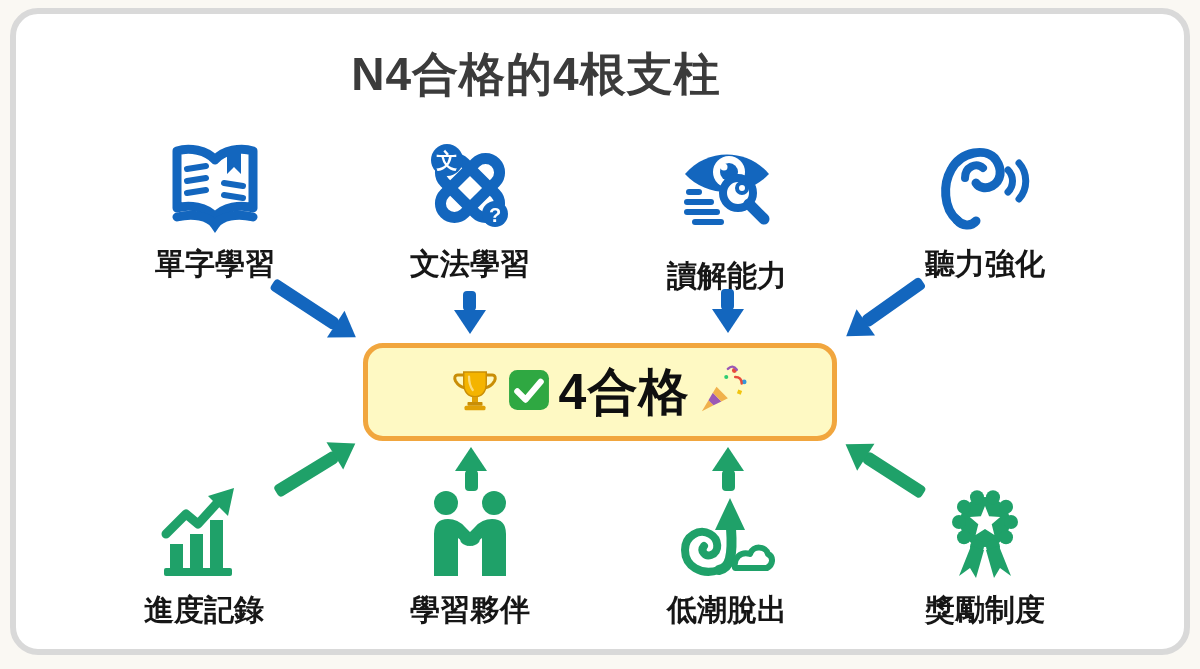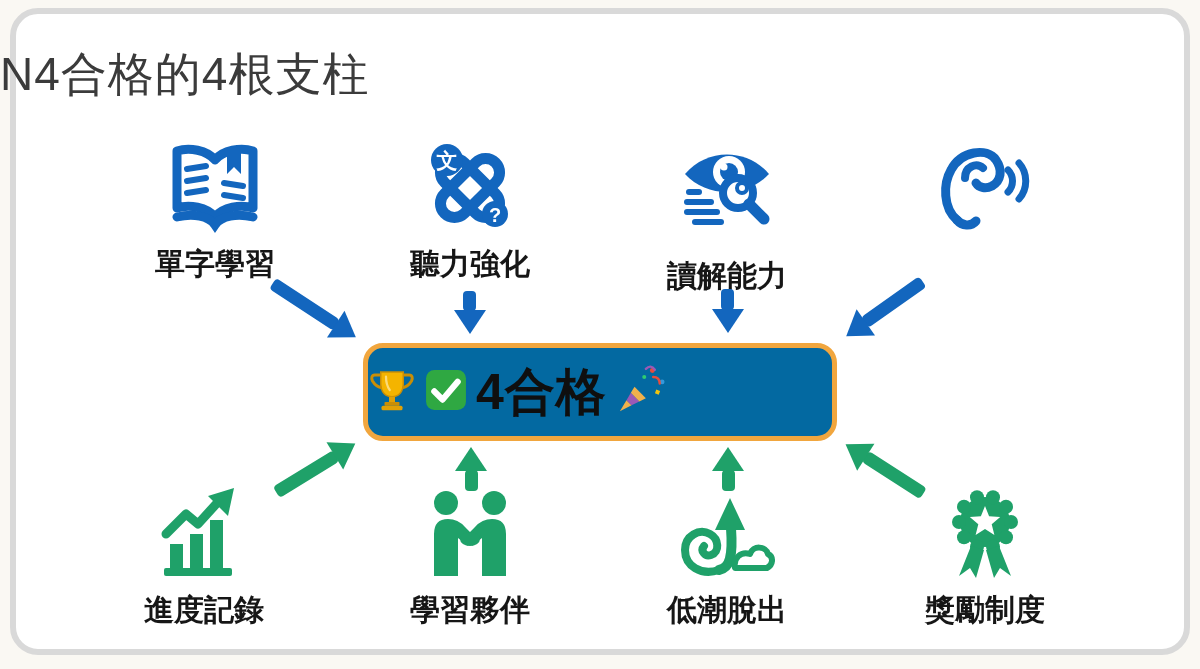--- a/index.html
+++ b/index.html
@@ -1,30 +1,30 @@
 <!DOCTYPE html>
 <html><head>
 <meta charset="utf-8">
 <style>
   * { margin:0; padding:0; box-sizing:border-box; }
   html,body { width:1200px; height:669px; overflow:hidden; background:#FAF8F3; font-family:"Liberation Sans", sans-serif; }
   .stage { position:relative; width:1200px; height:669px; }
   .card { position:absolute; left:10px; top:8px; width:1180px; height:647px;
           background:#FFFFFF; border:6px solid #D9D9D9; border-radius:28px; }
-  .title { position:absolute; left:0; top:44px; width:1072px; text-align:left;
-           font-size:46px; font-weight:400; color:#3B3B3B; letter-spacing:1px; }
+  .title { position:absolute; left:0; top:44px; width:1072px; text-align:center;
+           font-size:46px; font-weight:700; color:#3B3B3B; letter-spacing:1px; }
   .pillar { position:absolute; width:200px; display:flex; flex-direction:column; align-items:center; }
   .pillar .icon { width:100px; height:100px; }
   .pillar .icon svg { width:100%; height:100%; display:block; }
   .pillar.top .icon { color:#1366BE; }
   .pillar.bottom .icon { color:#1FA169; }
   .pillar .plabel { margin-top:6px; font-size:30px; font-weight:700; color:#161616; white-space:nowrap; }
   .goal-box { position:absolute; left:363px; top:343px; width:474px; height:98px;
-              background:#0369a1; border:5px solid #F1A63E; border-radius:20px;
-              display:flex; align-items:center; justify-content:flex-start; gap:8px; }
+              background:#fef9c3; border:5px solid #F1A63E; border-radius:20px;
+              display:flex; align-items:center; justify-content:center; gap:8px; }
   .goal-text { font-size:50px; font-weight:800; color:#0F0F0F; letter-spacing:1px; }
   .emoji { display:block; }
   .arrow { position:absolute; height:32px; display:flex; align-items:center; transform-origin:left center; }
   .arrow .shaft { height:13px; border-radius:4px; background:currentColor; }
   .arrow .head { width:0; height:0; border-top:16px solid transparent; border-bottom:16px solid transparent;
                  border-left:24px solid currentColor; margin-left:-1px; }
   .arrow.blue { color:#1366BE; }
   .arrow.green { color:#1FA169; }
 </style>
 </head>
@@ -55,21 +55,21 @@
     <div class="icon">
       <svg viewBox="0 0 100 100">
         <rect x="14" y="36" width="72" height="28" rx="14" fill="none" stroke="currentColor" stroke-width="11" transform="rotate(45 50 50)"></rect>
         <rect x="14" y="36" width="72" height="28" rx="14" fill="none" stroke="currentColor" stroke-width="11" transform="rotate(-45 50 50)"></rect>
         <circle cx="27" cy="22" r="16" fill="currentColor"></circle>
         <text x="27" y="30" font-size="21" fill="#ffffff" text-anchor="middle" font-weight="bold">文</text>
         <circle cx="75" cy="76" r="13" fill="currentColor"></circle>
         <text x="75" y="84" font-size="20" fill="#ffffff" text-anchor="middle" font-weight="bold">?</text>
       </svg>
     </div>
-    <div class="plabel">聽力強化</div>
+    <div class="plabel">文法學習</div>
   </div>
 
   <div class="pillar top" style="left:627px; top:138px;gap:12px;">
     <div class="icon">
       <svg viewBox="0 0 100 100">
         <path d="M8 36 C30 10 70 10 92 36 C70 60 30 60 8 36 Z" fill="currentColor"></path>
         <circle cx="52" cy="34" r="16" fill="#ffffff"></circle>
         <circle cx="52" cy="34" r="9" fill="currentColor"></circle>
         <circle cx="47" cy="29" r="3.5" fill="#ffffff"></circle>
         <line x1="12" y1="54" x2="22" y2="54" stroke="currentColor" stroke-width="6" stroke-linecap="round"></line>
@@ -87,20 +87,21 @@
   <div class="pillar top" style="left:885px; top:138px;">
     <div class="icon">
       <svg viewBox="0 0 100 100">
         <path d="M22 82 C8 70 8 46 16 32 C26 13 52 9 61 22 C68 32 66 43 57 48 C51 51 44 50 41 45" fill="none" stroke="currentColor" stroke-width="9" stroke-linecap="round"></path>
         <path d="M30 40 C30 29 41 24 48 30" fill="none" stroke="currentColor" stroke-width="8" stroke-linecap="round"></path>
         <path d="M22 82 C27 88 36 89 41 83" fill="none" stroke="currentColor" stroke-width="9" stroke-linecap="round"></path>
         <path d="M73 32 C79 38 79 48 73 54" fill="none" stroke="currentColor" stroke-width="7" stroke-linecap="round"></path>
         <path d="M84 25 C93 35 93 51 84 61" fill="none" stroke="currentColor" stroke-width="7" stroke-linecap="round"></path>
       </svg>
     </div>
+    <div class="plabel">聽力強化</div>
   </div>
 
   <div class="goal-box">
     <span class="emoji">
       <svg width="48" height="48" viewBox="0 0 64 64">
         <path d="M17 8 H47 V24 C47 34 41 41 32 41 C23 41 17 34 17 24 Z" fill="#F4B400" stroke="#C98E06" stroke-width="2"></path>
         <path d="M17 12 H9 C5 12 4 16 6 20 C9 25 13 28 18 29" fill="none" stroke="#C98E06" stroke-width="4"></path>
         <path d="M47 12 H55 C59 12 60 16 58 20 C55 25 51 28 46 29" fill="none" stroke="#C98E06" stroke-width="4"></path>
         <path d="M24 14 C24 22 26 28 29 32" stroke="#FBDB7A" stroke-width="3" fill="none" stroke-linecap="round"></path>
         <rect x="28" y="41" width="8" height="7" fill="#E0A106"></rect>

